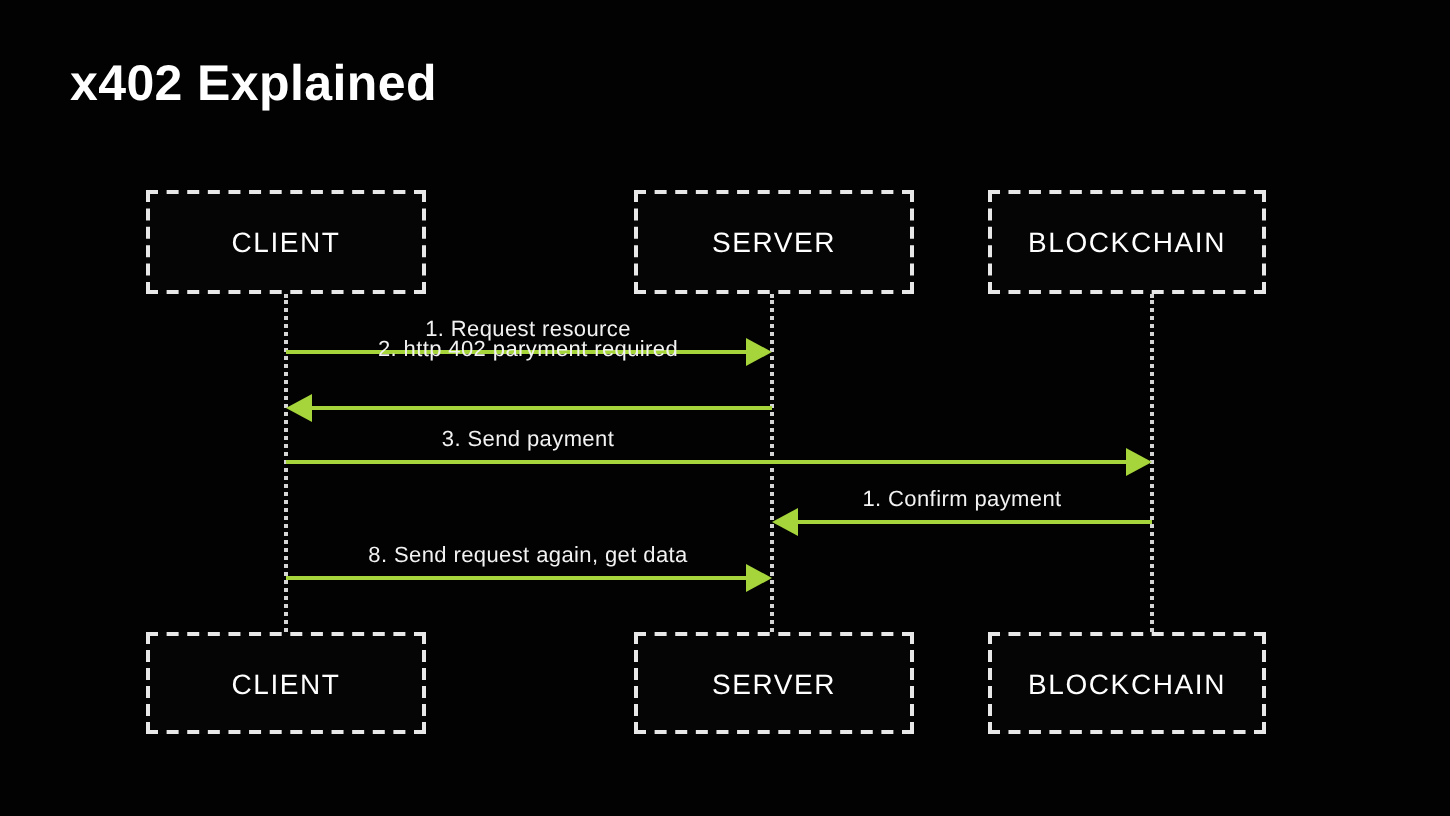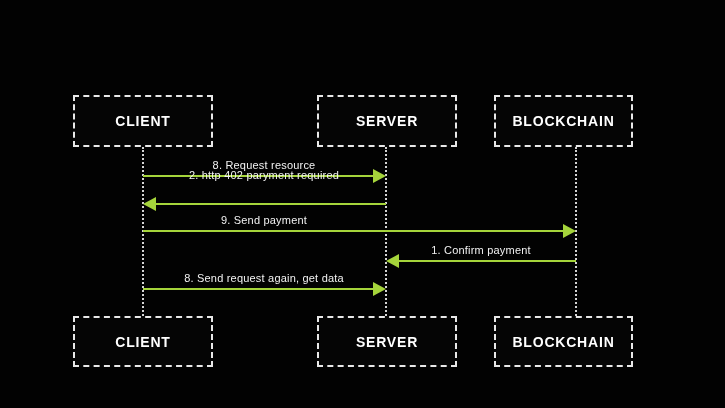--- a/index.html
+++ b/index.html
@@ -32,21 +32,21 @@
     position: absolute;
     border: 2px dashed var(--box-border);
     background: #050505;
     display: flex;
     align-items: center;
     justify-content: center;
   }
   .actor-box .actor-label {
     color: var(--text);
     font-size: 14px;
-    font-weight: 700;
+    font-weight: 400;
     letter-spacing: 0.8px;
   }
   .row-top    { top: 95px;  height: 52px; }
   .row-bottom { top: 316px; height: 51px; }
   .col-client     { left: 73px;  width: 140px; }
   .col-server     { left: 317px; width: 140px; align-items: center; }
   .col-blockchain { left: 494px; width: 139px; }
   .lifeline {
     position: absolute;
     top: 147px;
@@ -78,49 +78,50 @@
     line-height: 14px;
     text-align: center;
     letter-spacing: 0.2px;
   }
 </style>
 </head>
 <body>
 
 <div class="stage">
 
+  <h1 class="page-title">x402 Explained</h1>
 
   <div class="actor-box row-top col-client">
     <span class="actor-label">CLIENT</span>
   </div>
   <div class="actor-box row-top col-server">
     <span class="actor-label">SERVER</span>
   </div>
   <div class="actor-box row-top col-blockchain">
     <span class="actor-label">BLOCKCHAIN</span>
   </div>
 
   <div class="lifeline lifeline-client"></div>
   <div class="lifeline lifeline-server"></div>
   <div class="lifeline lifeline-blockchain"></div>
 
   <div>
-    <span class="msg-label" style="left:143px; width:242px; top:158px;">8. Request resource</span>
+    <span class="msg-label" style="left:143px; width:242px; top:158px;">1. Request resource</span>
     <span class="msg-line" style="left:143px; top:175px; width:230px;"></span>
     <span class="msg-head right" style="left:373px; top:169px;"></span>
   </div>
 
   <div>
     <span class="msg-label" style="left:143px; width:242px; top:168px;">2. http 402 paryment required</span>
     <span class="msg-line" style="left:156px; top:203px; width:230px;"></span>
     <span class="msg-head left" style="left:143px; top:197px;"></span>
   </div>
 
   <div>
-    <span class="msg-label" style="left:143px; width:242px; top:213px;">9. Send payment</span>
+    <span class="msg-label" style="left:143px; width:242px; top:213px;">3. Send payment</span>
     <span class="msg-line" style="left:143px; top:230px; width:420px;"></span>
     <span class="msg-head right" style="left:563px; top:224px;"></span>
   </div>
 
   <div>
     <span class="msg-label" style="left:386px; width:190px; top:243px;">1. Confirm payment</span>
     <span class="msg-line" style="left:399px; top:260px; width:177px;"></span>
     <span class="msg-head left" style="left:386px; top:254px;"></span>
   </div>
 

